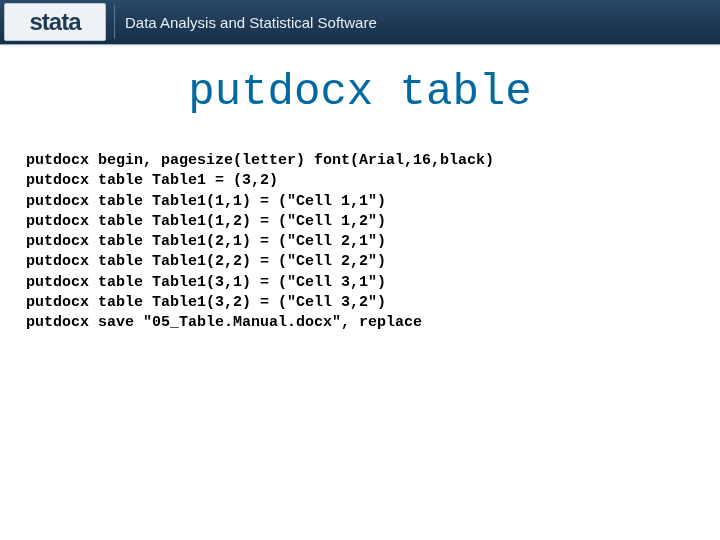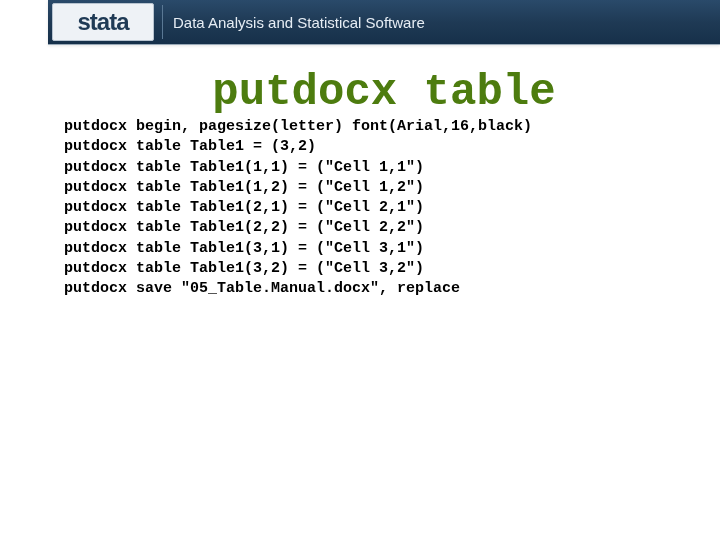--- a/index.html
+++ b/index.html
@@ -9,21 +9,20 @@
     height: 540px;
     background: #ffffff;
     font-family: Arial, Helvetica, sans-serif;
     overflow: hidden;
   }
   .slide {
     width: 720px;
     height: 540px;
     position: relative;
     box-sizing: border-box;
-    padding-left: 48px;
   }
   .header {
     width: 100%;
     height: 44px;
     background: linear-gradient(to bottom, #2a4a6a 0%, #1f3a55 50%, #16304a 100%);
     display: flex;
     align-items: center;
     border-bottom: 1px solid #9aaab8;
     box-shadow: 0 1px 3px rgba(0,0,0,0.1);
   }
@@ -56,33 +55,34 @@
   }
   .header-title {
     color: #e6edf4;
     font-size: 15px;
     font-family: Arial, Helvetica, sans-serif;
     white-space: nowrap;
   }
   .title {
     text-align: center;
     font-family: "Courier New", Courier, monospace;
-    font-weight: 700;
+    font-weight: 400;
     font-size: 44px;
-    color: #4d7c0f;
+    color: #0369a1;
     margin-top: 22px;
+    margin-bottom: 34px;
   }
   .code-block {
     font-family: "Courier New", Courier, monospace;
     font-weight: 700;
     font-size: 15px;
     line-height: 1.35;
     color: #000000;
     white-space: pre;
-    margin-left: 16px;
+    margin-left: 26px;
   }
 </style>
 </head>
 <body>
 
 <div class="slide">
 
   <div class="header">
     <div class="logo-box">
       <span class="logo-text"><span class="s1">stata</span></span>

